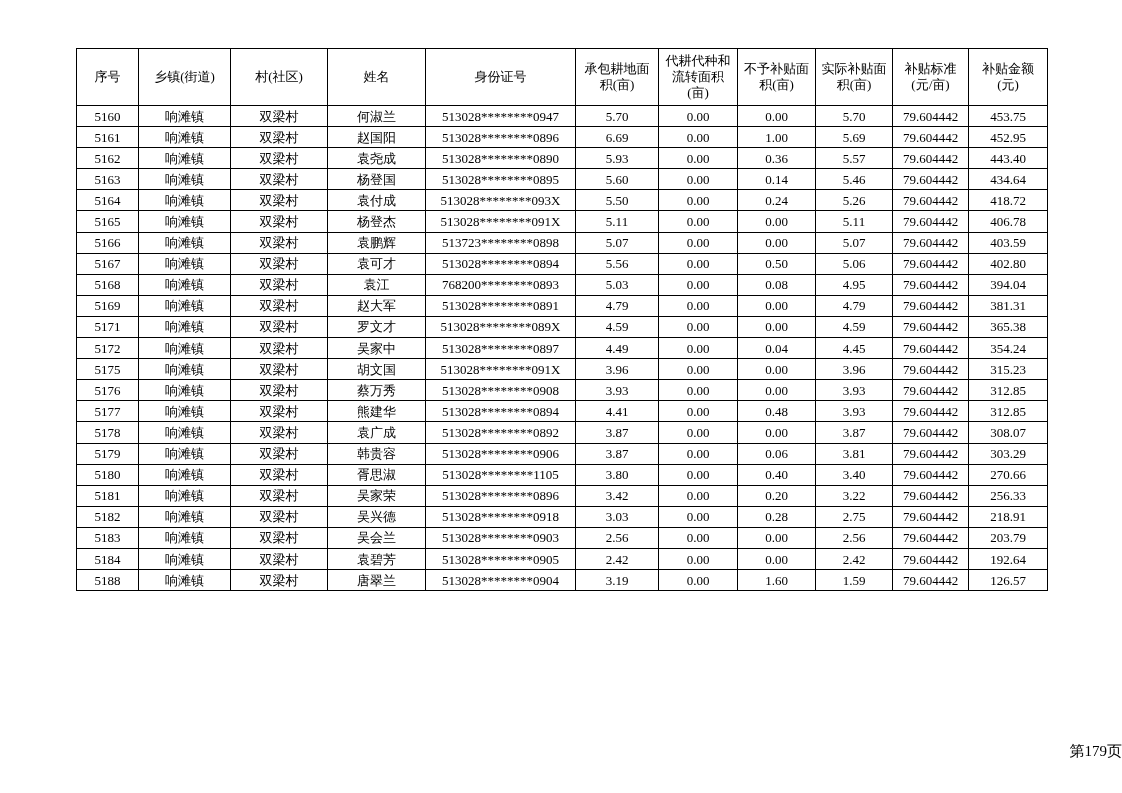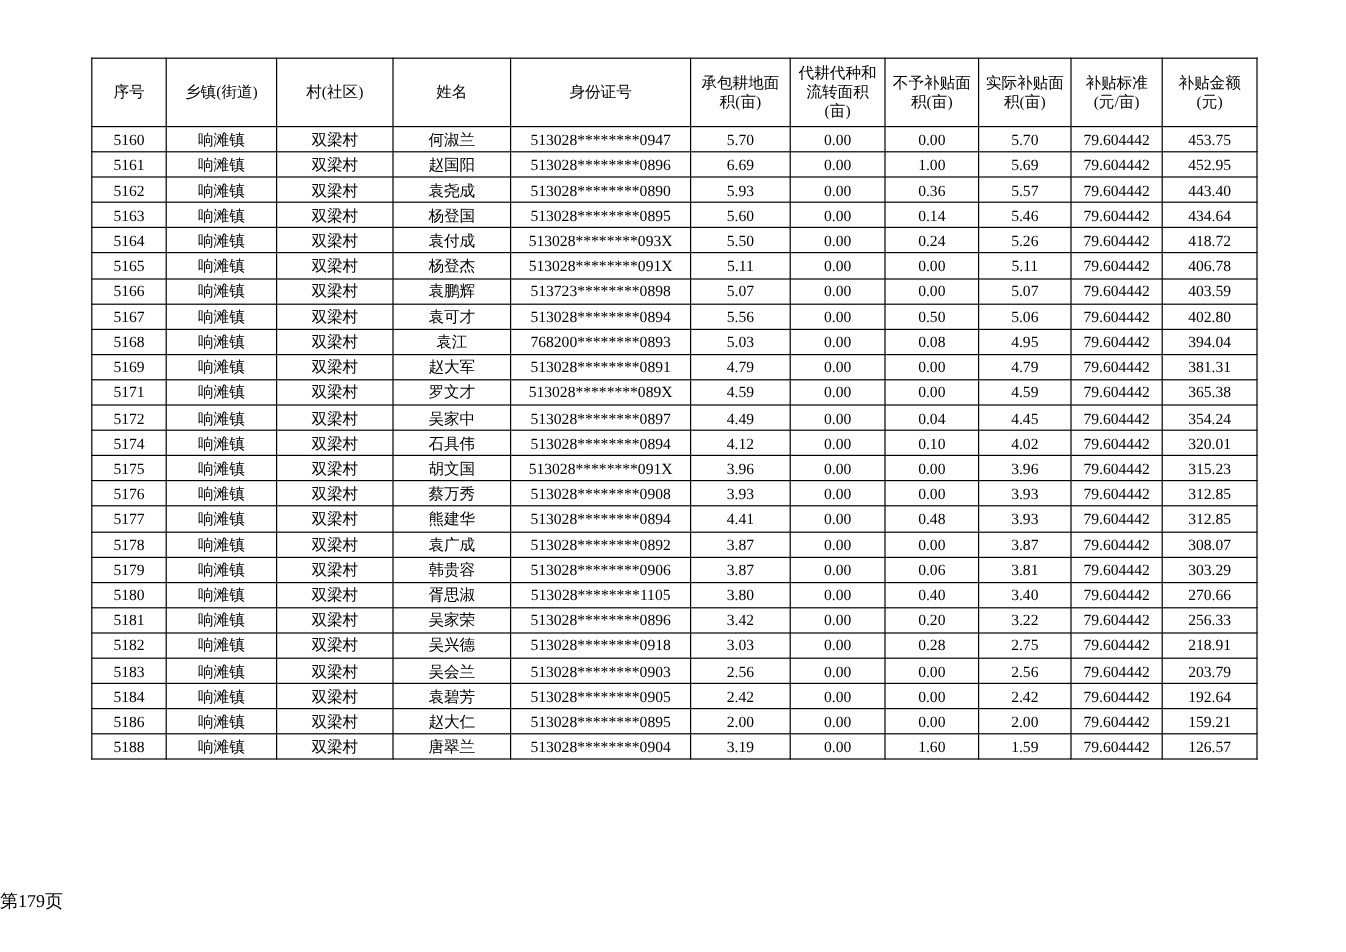--- a/index.html
+++ b/index.html
@@ -40,21 +40,21 @@
   table.subsidy tbody td {
     font-size: 13px;
     line-height: 1;
     white-space: nowrap;
   }
   .footer {
     position: absolute;
     top: 742px;
     left: 0;
     width: 100%;
-    text-align: left;
+    text-align: right;
     font-size: 15px;
     color: #000000;
   }
 </style>
 </head>
 <body>
 
 <div class="page">
   <table class="subsidy">
     <colgroup>
@@ -243,33 +243,20 @@
           <td>吴家中</td>
           <td>513028********0897</td>
           <td>4.49</td>
           <td>0.00</td>
           <td>0.04</td>
           <td>4.45</td>
           <td>79.604442</td>
           <td>354.24</td>
         </tr>
         <tr>
-          <td>5174</td>
-          <td>响滩镇</td>
-          <td>双梁村</td>
-          <td>石具伟</td>
-          <td>513028********0894</td>
-          <td>4.12</td>
-          <td>0.00</td>
-          <td>0.10</td>
-          <td>4.02</td>
-          <td>79.604442</td>
-          <td>320.01</td>
-        </tr>
-        <tr>
           <td>5175</td>
           <td>响滩镇</td>
           <td>双梁村</td>
           <td>胡文国</td>
           <td>513028********091X</td>
           <td>3.96</td>
           <td>0.00</td>
           <td>0.00</td>
           <td>3.96</td>
           <td>79.604442</td>
@@ -384,33 +371,20 @@
           <td>响滩镇</td>
           <td>双梁村</td>
           <td>袁碧芳</td>
           <td>513028********0905</td>
           <td>2.42</td>
           <td>0.00</td>
           <td>0.00</td>
           <td>2.42</td>
           <td>79.604442</td>
           <td>192.64</td>
-        </tr>
-        <tr>
-          <td>5186</td>
-          <td>响滩镇</td>
-          <td>双梁村</td>
-          <td>赵大仁</td>
-          <td>513028********0895</td>
-          <td>2.00</td>
-          <td>0.00</td>
-          <td>0.00</td>
-          <td>2.00</td>
-          <td>79.604442</td>
-          <td>159.21</td>
         </tr>
         <tr>
           <td>5188</td>
           <td>响滩镇</td>
           <td>双梁村</td>
           <td>唐翠兰</td>
           <td>513028********0904</td>
           <td>3.19</td>
           <td>0.00</td>
           <td>1.60</td>

